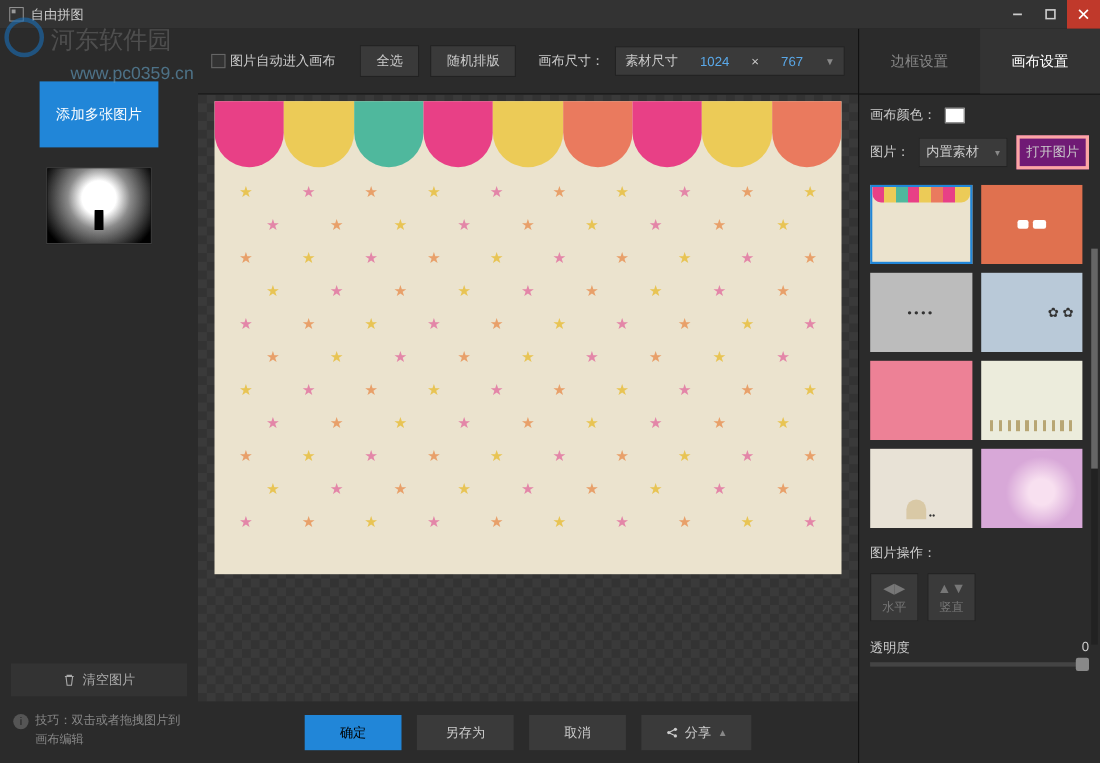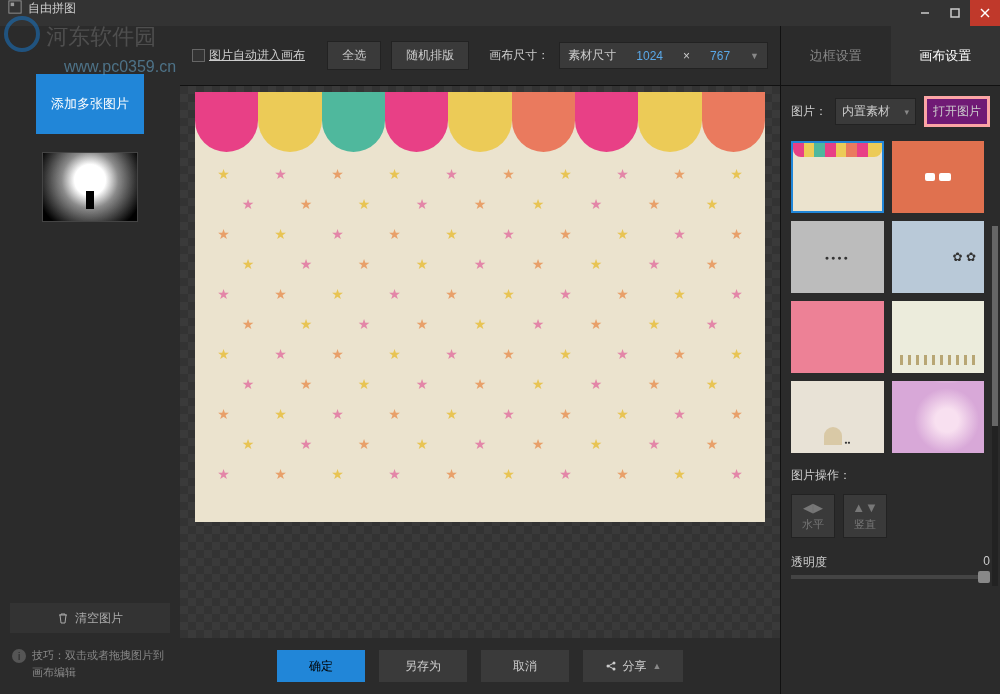--- a/index.html
+++ b/index.html
@@ -1,18 +1,18 @@
 <!DOCTYPE html>
 <html><head>
 <meta charset="utf-8">
 <style>
 * { margin: 0; padding: 0; box-sizing: border-box; font-family: "Microsoft YaHei", sans-serif; }
 body { background: #1a1a1a; width: 1000px; height: 694px; overflow: hidden; color: #ccc; font-size: 12px; }
 
-.titlebar { height: 26px; background: #333; display: flex; align-items: flex-start; padding-left: 8px; position: relative; }
+.titlebar { height: 26px; background: #333; display: flex; align-items: center; padding-left: 8px; position: relative; }
 .titlebar .icon { width: 14px; height: 14px; margin-right: 6px; }
 .titlebar .title { color: #ccc; font-size: 12px; }
 .watermark { position: absolute; top: 8px; left: 4px; font-family: Arial; font-size: 22px; color: #666; opacity: 0.6; pointer-events: none; z-index: 200; }
 .watermark .logo { display:inline-block; width:36px; height:36px; border:4px solid #1a6fb8; border-radius:50%; position:relative; top:8px; }
 .winbtns { position: absolute; right: 0; top: 0; display: flex; }
 .winbtn { width: 30px; height: 26px; display: flex; align-items: center; justify-content: center; cursor: pointer; color: #ccc; }
 .winbtn.close { background: #c0392b; color: #fff; }
 .winbtn svg { width: 10px; height: 10px; }
 
 .main { display: flex; height: 668px; }
@@ -22,21 +22,21 @@
 .thumb { width: 96px; height: 70px; background: #000; margin: 6px auto; display: flex; align-items: center; justify-content: center; overflow: hidden; border: 1px solid #444; }
 .thumb-img { width: 96px; height: 70px; background: radial-gradient(circle at 50% 40%, #fff 0%, #fff 18%, #888 45%, #000 100%); filter: grayscale(1) contrast(1.3); position: relative; }
 .thumb-img::after { content:''; position:absolute; left:50%; top:55%; width:8px; height:18px; background:#000; transform:translateX(-50%); }
 .spacer { flex: 1; }
 .clear-btn { background: #333; color: #aaa; height: 30px; display: flex; align-items: center; justify-content: center; cursor: pointer; margin-bottom: 10px; gap: 6px; }
 .tip { color: #888; font-size: 11px; line-height: 1.5; display: flex; gap: 6px; padding: 4px 2px; }
 .tip-icon { width: 14px; height: 14px; border-radius: 50%; background: #555; color: #222; display: inline-flex; align-items: center; justify-content: center; font-size: 10px; flex-shrink: 0; margin-top: 2px; }
 
 .center { flex: 1; display: flex; flex-direction: column; background: #1e1e1e; }
 .toolbar { height: 60px; display: flex; align-items: center; padding: 0 12px; gap: 10px; background: #2b2b2b; border-bottom: 1px solid #111; }
-.checkbox-row { display: flex; align-items: center; gap: 4px; color: #ccc; text-decoration: underline; }
+.checkbox-row { display: flex; align-items: center; gap: 4px; color: #ccc; }
 .checkbox { width: 13px; height: 13px; border: 1px solid #666; background: #333; }
 .tbtn { background: #3a3a3a; color: #ccc; padding: 5px 14px; border: 1px solid #222; cursor: pointer; }
 .dim-label { color: #ccc; margin-left: 10px; }
 .dim-dd { background: #3a3a3a; border: 1px solid #222; padding: 4px 8px; color: #ccc; display: flex; align-items: center; gap: 20px; }
 .dim-num { color: #5aa8e8; }
 
 .canvas-wrap { flex: 1; background: repeating-conic-gradient(#3a3a3a 0 25%, #333 0 50%) 0 0/16px 16px; display: flex; align-items: flex-start; justify-content: center; padding: 6px 10px; overflow: hidden; }
 .canvas { width: 570px; height: 430px; background: #ebe3ce; position: relative; overflow: hidden; }
 .scallop-row { display: flex; height: 60px; }
 .scallop { flex: 1; height: 120px; border-radius: 0 0 60px 60px; margin-top: -60px; }
@@ -331,20 +331,24 @@
     </div>
   </div>
 
   <div class="rightpanel">
     <div class="tabs">
       <div class="tab">边框设置</div>
       <div class="tab active">画布设置</div>
     </div>
     <div class="panel-body" style="position:relative;">
       <div class="row">
+        <span>画布颜色：</span>
+        <div class="color-swatch"></div>
+      </div>
+      <div class="row">
         <span>图片：</span>
         <div class="dd">
           <span>内置素材</span>
           <span class="dd-caret">▾</span>
         </div>
         <div class="openbtn">打开图片</div>
       </div>
 
       <div class="tpl-grid">
         <div class="tpl tpl1 selected"></div>

